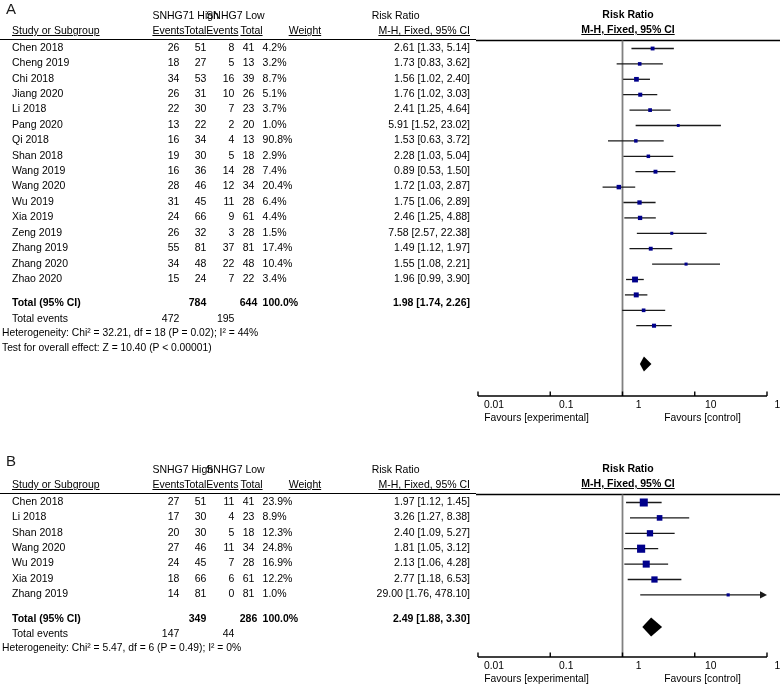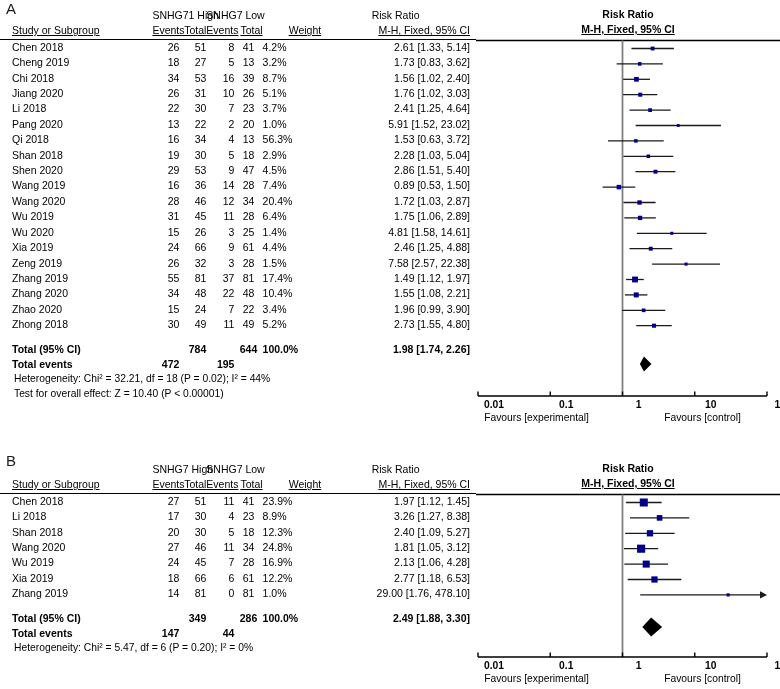--- a/index.html
+++ b/index.html
@@ -79,27 +79,27 @@
   .c-rr     { width: 126px; text-align: right; padding-right: 6px !important; }
 
   .col-head .c-study { text-align: left; }
   .col-head .c-ev1, .col-head .c-tot1, .col-head .c-ev2,
   .col-head .c-tot2, .col-head .c-wt { text-align: right; }
   .col-head .c-rr { text-align: right; }
 
   tr.data-row td { font-size: 10.5px; }
   tr.spacer td { height: 9px; line-height: 9px; }
   tr.total-row td { font-weight: bold; }
-  tr.total-events td { font-weight: bold; }
+  tr.total-events td { font-weight: normal; }
 
   .stat-line {
     font-size: 10.3px;
     line-height: 14.6px;
     white-space: nowrap;
-    padding-left: 14px;
+    padding-left: 2px;
   }
 
   
   .plot-area {
     position: absolute;
     overflow: visible;
   }
   .plot-title {
     position: absolute;
     text-align: center;
@@ -113,21 +113,21 @@
     text-align: center;
     font-weight: bold;
     font-size: 10.5px;
     line-height: 13px;
     width: 100%;
     text-decoration: underline;
   }
   .tick-label {
     position: absolute;
     font-size: 10.3px;
-    font-weight: bold;
+    font-weight: normal;
     text-align: left;
     white-space: nowrap;
     transform: translateX(-50%);
     padding-left: 32px;
   }
   .favour-label {
     position: absolute;
     font-size: 10.3px;
     white-space: nowrap;
     transform: translateX(-50%);
@@ -211,42 +211,33 @@
             <td class="c-tot2">20</td>
             <td class="c-wt">1.0%</td>
             <td class="c-rr">5.91 [1.52, 23.02]</td>
           </tr>
           <tr class="data-row">
             <td class="c-study">Qi 2018</td>
             <td class="c-ev1">16</td>
             <td class="c-tot1">34</td>
             <td class="c-ev2">4</td>
             <td class="c-tot2">13</td>
-            <td class="c-wt">56.3%</td>
+            <td class="c-wt">90.8%</td>
             <td class="c-rr">1.53 [0.63, 3.72]</td>
           </tr>
           <tr class="data-row">
             <td class="c-study">Shan 2018</td>
             <td class="c-ev1">19</td>
             <td class="c-tot1">30</td>
             <td class="c-ev2">5</td>
             <td class="c-tot2">18</td>
             <td class="c-wt">2.9%</td>
             <td class="c-rr">2.28 [1.03, 5.04]</td>
           </tr>
           <tr class="data-row">
-            <td class="c-study">Shen 2020</td>
-            <td class="c-ev1">29</td>
-            <td class="c-tot1">53</td>
-            <td class="c-ev2">9</td>
-            <td class="c-tot2">47</td>
-            <td class="c-wt">4.5%</td>
-            <td class="c-rr">2.86 [1.51, 5.40]</td>
-          </tr>
-          <tr class="data-row">
             <td class="c-study">Wang 2019</td>
             <td class="c-ev1">16</td>
             <td class="c-tot1">36</td>
             <td class="c-ev2">14</td>
             <td class="c-tot2">28</td>
             <td class="c-wt">7.4%</td>
             <td class="c-rr">0.89 [0.53, 1.50]</td>
           </tr>
           <tr class="data-row">
             <td class="c-study">Wang 2020</td>
@@ -260,29 +251,20 @@
           <tr class="data-row">
             <td class="c-study">Wu 2019</td>
             <td class="c-ev1">31</td>
             <td class="c-tot1">45</td>
             <td class="c-ev2">11</td>
             <td class="c-tot2">28</td>
             <td class="c-wt">6.4%</td>
             <td class="c-rr">1.75 [1.06, 2.89]</td>
           </tr>
           <tr class="data-row">
-            <td class="c-study">Wu 2020</td>
-            <td class="c-ev1">15</td>
-            <td class="c-tot1">26</td>
-            <td class="c-ev2">3</td>
-            <td class="c-tot2">25</td>
-            <td class="c-wt">1.4%</td>
-            <td class="c-rr">4.81 [1.58, 14.61]</td>
-          </tr>
-          <tr class="data-row">
             <td class="c-study">Xia 2019</td>
             <td class="c-ev1">24</td>
             <td class="c-tot1">66</td>
             <td class="c-ev2">9</td>
             <td class="c-tot2">61</td>
             <td class="c-wt">4.4%</td>
             <td class="c-rr">2.46 [1.25, 4.88]</td>
           </tr>
           <tr class="data-row">
             <td class="c-study">Zeng 2019</td>
@@ -312,29 +294,20 @@
             <td class="c-rr">1.55 [1.08, 2.21]</td>
           </tr>
           <tr class="data-row">
             <td class="c-study">Zhao 2020</td>
             <td class="c-ev1">15</td>
             <td class="c-tot1">24</td>
             <td class="c-ev2">7</td>
             <td class="c-tot2">22</td>
             <td class="c-wt">3.4%</td>
             <td class="c-rr">1.96 [0.99, 3.90]</td>
-          </tr>
-          <tr class="data-row">
-            <td class="c-study">Zhong 2018</td>
-            <td class="c-ev1">30</td>
-            <td class="c-tot1">49</td>
-            <td class="c-ev2">11</td>
-            <td class="c-tot2">49</td>
-            <td class="c-wt">5.2%</td>
-            <td class="c-rr">2.73 [1.55, 4.80]</td>
           </tr>
           <tr class="spacer">
             <td colspan="7"></td>
           </tr>
           <tr class="total-row">
             <td class="c-study">Total (95% CI)</td>
             <td class="c-ev1"></td>
             <td class="c-tot1">784</td>
             <td class="c-ev2"></td>
             <td class="c-tot2">644</td>
@@ -555,21 +528,21 @@
             <td class="c-study">Total events</td>
             <td class="c-ev1">147</td>
             <td class="c-tot1"></td>
             <td class="c-ev2">44</td>
             <td class="c-tot2"></td>
             <td class="c-wt"></td>
             <td class="c-rr"></td>
           </tr>
         </tbody>
       </table>
-      <div class="stat-line">Heterogeneity: Chi² = 5.47, df = 6 (P = 0.20); I² = 0%</div>
+      <div class="stat-line">Heterogeneity: Chi² = 5.47, df = 6 (P = 0.49); I² = 0%</div>
     </div>
   <div class="plot-area" id="plot-b" style="left: 476px; top: 10px; width: 304px; height: 220px;">
       <svg width="304" height="220" viewBox="0 0 304 220">
         <line x1="0" y1="32.5" x2="304" y2="32.5" stroke="#000" stroke-width="1.6"></line>
         <line x1="146.5" y1="32.5" x2="146.5" y2="195" stroke="#808080" stroke-width="1.8"></line>
         <g>
           <line x1="150.05600213792061" y1="40.5" x2="185.62910037514047" y2="40.5" stroke="#1a1a1a" stroke-width="1.3"></line>
           <rect x="163.76970819978" y="36.49452335960492" width="8.010953280790158" height="8.010953280790158" fill="#00008b"></rect>
         </g>
         <g>

